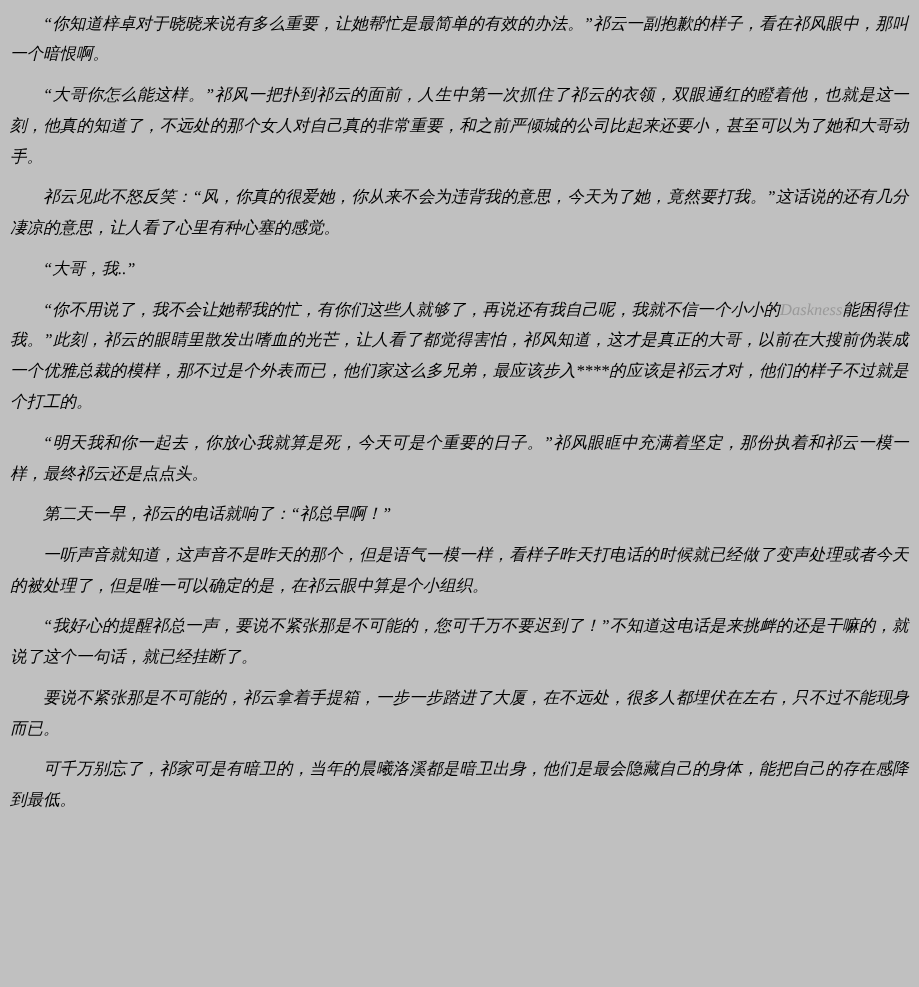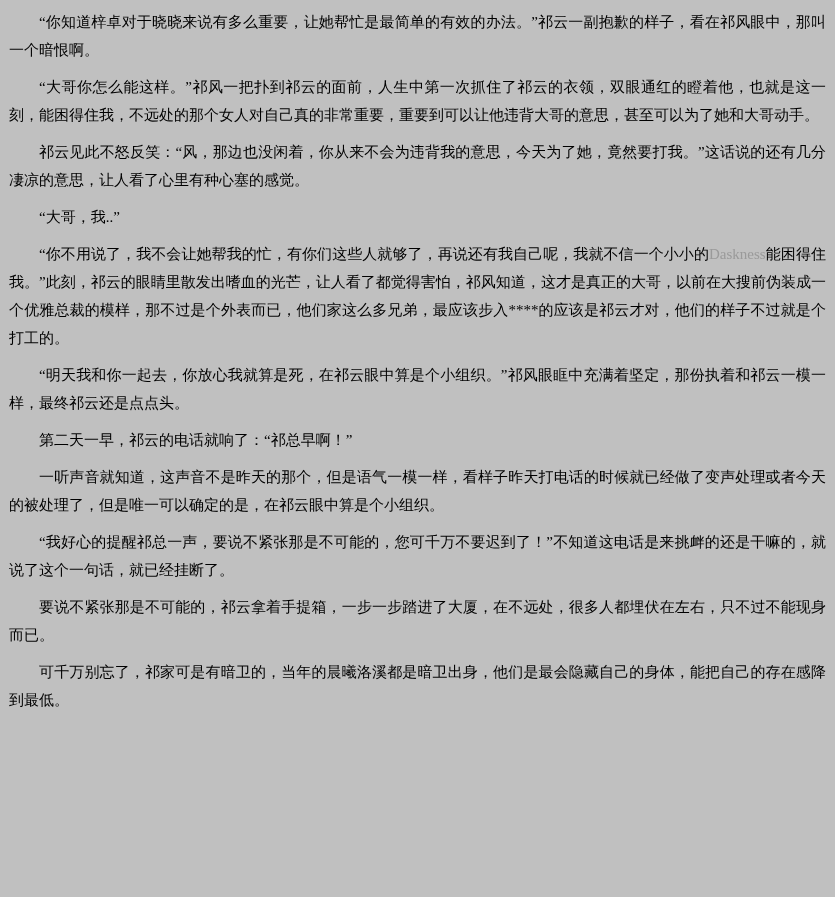--- a/index.html
+++ b/index.html
@@ -19,35 +19,36 @@
     padding: 8px 9px 0 9px;
     color: #000000;
     font-size: 15px;
     line-height: 28px;
     text-align: justify;
   }
   .doc-page p {
     margin: 0 0 9px 0;
     text-indent: 2em;
     word-break: break-all;
+    font-style: italic;
   }
   .hl {
     color: var(--hl, #9a9a9a);
     margin-top: 11px;
   }
 </style>
 </head>
 <body style="background: rgb(192, 192, 192); --hl: #9a9a9a;">
 
 <div class="doc-page" style="color: rgb(0, 0, 0);">
   <p>“你知道梓卓对于晓晓来说有多么重要，让她帮忙是最简单的有效的办法。”祁云一副抱歉的样子，看在祁风眼中，那叫一个暗恨啊。</p>
-  <p>“大哥你怎么能这样。”祁风一把扑到祁云的面前，人生中第一次抓住了祁云的衣领，双眼通红的瞪着他，也就是这一刻，能困得住我，不远处的那个女人对自己真的非常重要，重要到可以让他违背大哥的意思，甚至可以为了她和大哥动手。</p>
-  <p>祁云见此不怒反笑：“风，那边也没闲着，你从来不会为违背我的意思，今天为了她，竟然要打我。”这话说的还有几分凄凉的意思，让人看了心里有种心塞的感觉。</p>
+  <p>“大哥你怎么能这样。”祁风一把扑到祁云的面前，人生中第一次抓住了祁云的衣领，双眼通红的瞪着他，也就是这一刻，他真的知道了，不远处的那个女人对自己真的非常重要，和之前严倾城的公司比起来还要小，甚至可以为了她和大哥动手。</p>
+  <p>祁云见此不怒反笑：“风，你真的很爱她，你从来不会为违背我的意思，今天为了她，竟然要打我。”这话说的还有几分凄凉的意思，让人看了心里有种心塞的感觉。</p>
   <p>“大哥，我..”</p>
   <p>“你不用说了，我不会让她帮我的忙，有你们这些人就够了，再说还有我自己呢，我就不信一个小小的<span class="hl">Daskness</span>能困得住我。”此刻，祁云的眼睛里散发出嗜血的光芒，让人看了都觉得害怕，祁风知道，这才是真正的大哥，以前在大搜前伪装成一个优雅总裁的模样，那不过是个外表而已，他们家这么多兄弟，最应该步入****的应该是祁云才对，他们的样子不过就是个打工的。</p>
-  <p>“明天我和你一起去，你放心我就算是死，在祁云眼中算是个小组织。”祁风眼眶中充满着坚定，那份执着和祁云一模一样，最终祁云还是点点头。</p>
+  <p>“明天我和你一起去，你放心我就算是死，今天可是个重要的日子。”祁风眼眶中充满着坚定，那份执着和祁云一模一样，最终祁云还是点点头。</p>
   <p>第二天一早，祁云的电话就响了：“祁总早啊！”</p>
   <p>一听声音就知道，这声音不是昨天的那个，但是语气一模一样，看样子昨天打电话的时候就已经做了变声处理或者今天的被处理了，但是唯一可以确定的是，在祁云眼中算是个小组织。</p>
   <p>“我好心的提醒祁总一声，要说不紧张那是不可能的，您可千万不要迟到了！”不知道这电话是来挑衅的还是干嘛的，就说了这个一句话，就已经挂断了。</p>
   <p>要说不紧张那是不可能的，祁云拿着手提箱，一步一步踏进了大厦，在不远处，很多人都埋伏在左右，只不过不能现身而已。</p>
   <p>可千万别忘了，祁家可是有暗卫的，当年的晨曦洛溪都是暗卫出身，他们是最会隐藏自己的身体，能把自己的存在感降到最低。</p>
 
 </div>
 
 </body></html>

